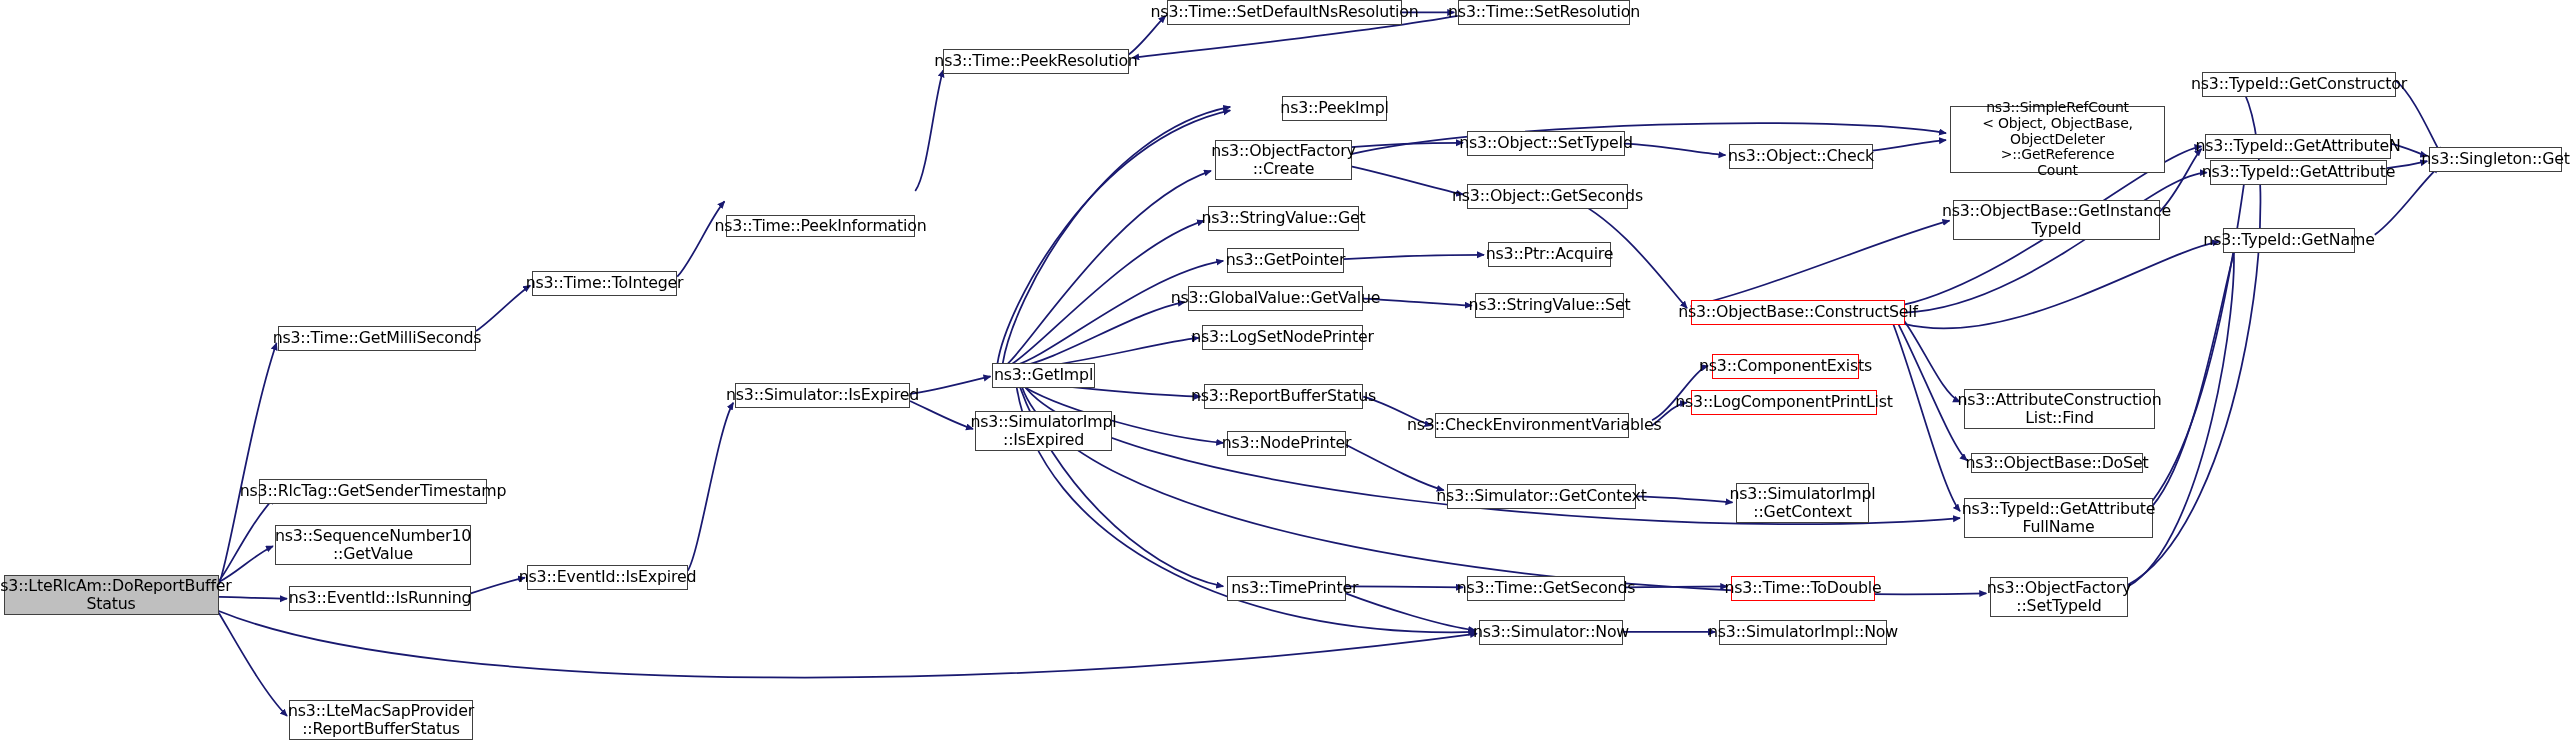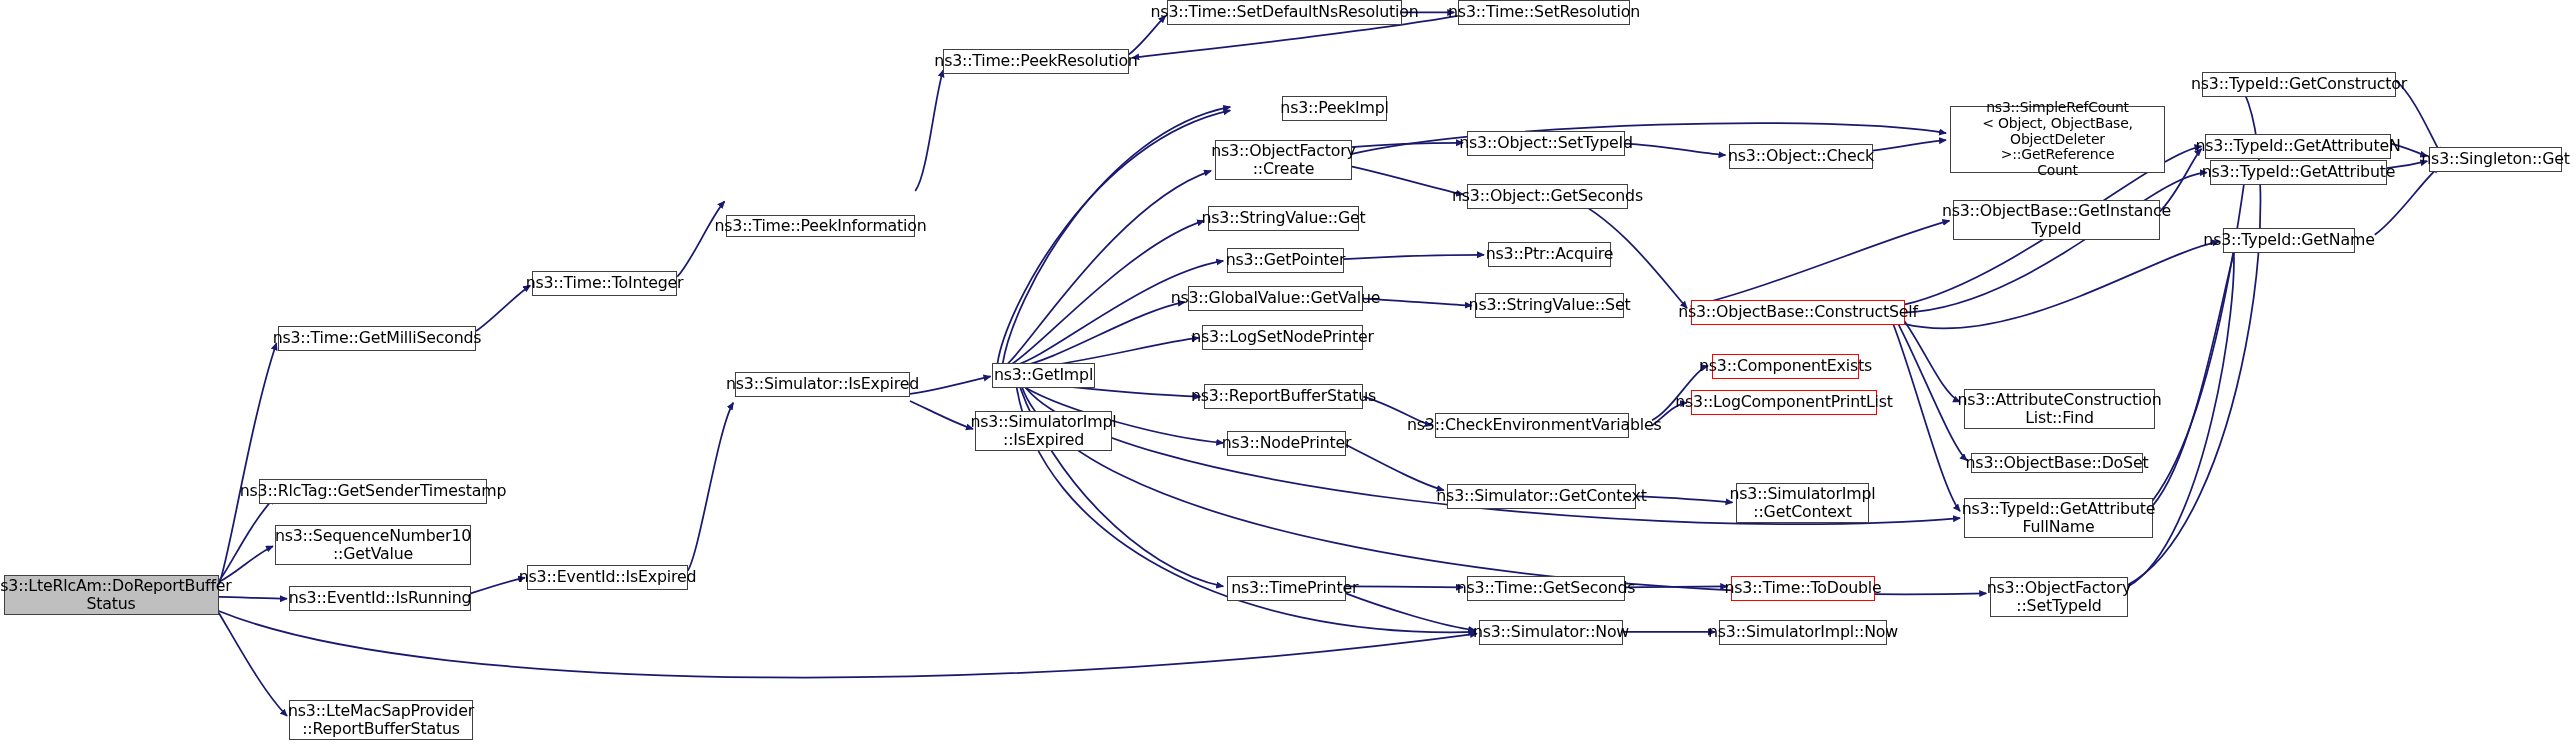--- a/index.html
+++ b/index.html
@@ -104,21 +104,21 @@
       <div class="node" style="left: 259px; top: 479px; width: 228px; height: 24.5px;">ns3::RlcTag::GetSenderTimestamp</div>
       <div class="node" style="left: 275px; top: 525px; width: 196px; height: 40px;">ns3::SequenceNumber10
 ::GetValue</div>
       <div class="node" style="left: 289px; top: 586px; width: 182px; height: 24.5px;">ns3::EventId::IsRunning</div>
       <div class="node" style="left: 289px; top: 700px; width: 184px; height: 40px;">ns3::LteMacSapProvider
 ::ReportBufferStatus</div>
       <div class="node" style="left: 278px; top: 326px; width: 198px; height: 24.5px;">ns3::Time::GetMilliSeconds</div>
       <div class="node" style="left: 532px; top: 271px; width: 145px; height: 24.5px;">ns3::Time::ToInteger</div>
       <div class="node" style="left: 527px; top: 565px; width: 161px; height: 24.5px;">ns3::EventId::IsExpired</div>
       <div class="node" style="left: 726px; top: 183px; width: 189px; height: 22px; margin-top: 32px;">ns3::Time::PeekInformation</div>
-      <div class="node" style="left: 735px; top: 372px; width: 175px; height: 24.5px;">ns3::Simulator::IsExpired</div>
+      <div class="node" style="left: 735px; top: 383px; width: 175px; height: 24.5px;">ns3::Simulator::IsExpired</div>
       <div class="node" style="left: 943px; top: 49px; width: 186px; height: 24.5px;">ns3::Time::PeekResolution</div>
       <div class="node" style="left: 1167px; top: 0px; width: 235px; height: 24.5px;">ns3::Time::SetDefaultNsResolution</div>
       <div class="node" style="left: 1458px; top: 0px; width: 172px; height: 24.5px;">ns3::Time::SetResolution</div>
       <div class="node" style="left: 992px; top: 363px; width: 103px; height: 24.5px;">ns3::GetImpl</div>
       <div class="node" style="left: 975px; top: 411px; width: 137px; height: 40px;">ns3::SimulatorImpl
 ::IsExpired</div>
       <div class="node" style="left: 1282px; top: 96px; width: 105px; height: 24.5px;">ns3::PeekImpl</div>
       <div class="node" style="left: 1215px; top: 140px; width: 137px; height: 40px;">ns3::ObjectFactory
 ::Create</div>
       <div class="node" style="left: 1208px; top: 206px; width: 151px; height: 24.5px;">ns3::StringValue::Get</div>

